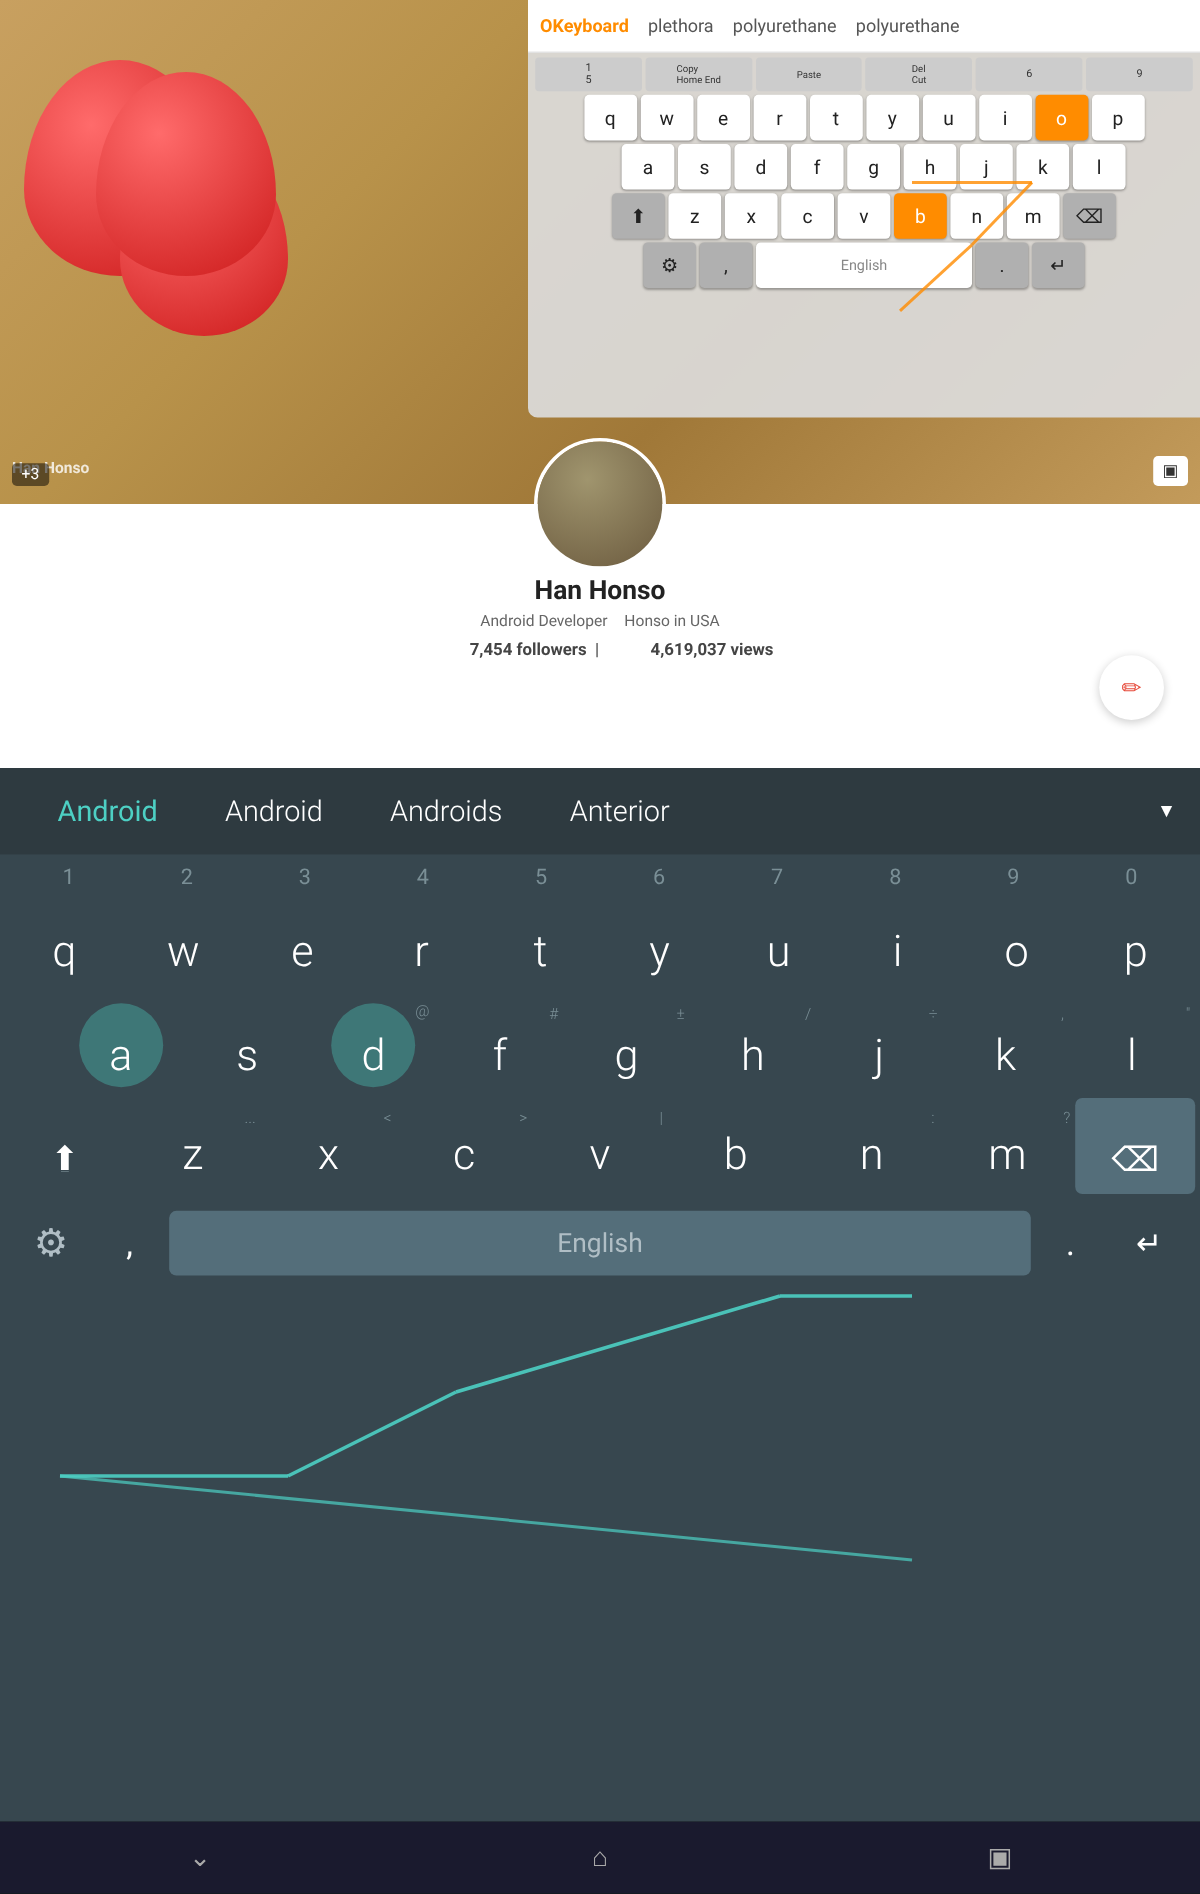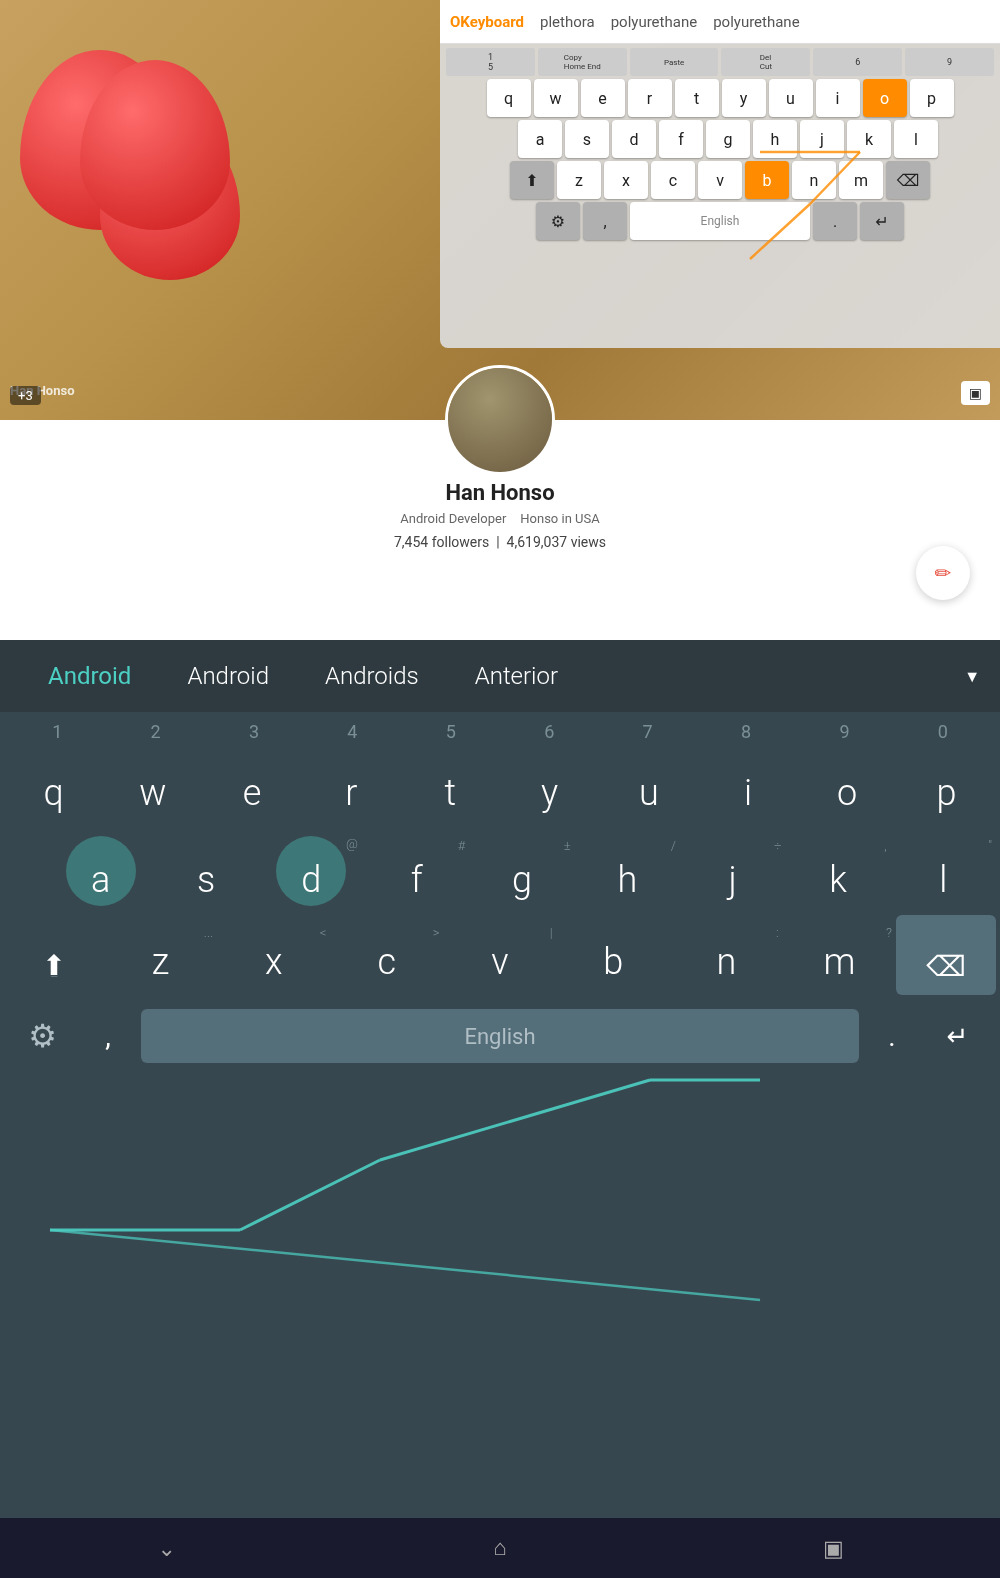--- a/index.html
+++ b/index.html
@@ -166,21 +166,21 @@
       gap: 14px;
       font-size: 13px;
       color: #666;
       margin-bottom: 8px;
     }
 
     .profile-stats {
       font-size: 14px;
       color: #444;
     }
-    .profile-stats strong { font-weight: normal; }
+    .profile-stats strong { font-weight: bold; margin-left: 36px; }
 
     .edit-btn {
       position: absolute;
       right: 30px;
       bottom: 40px;
       width: 54px;
       height: 54px;
       border-radius: 50%;
       background: #fff;
       box-shadow: 0 2px 8px rgba(0,0,0,0.2);

